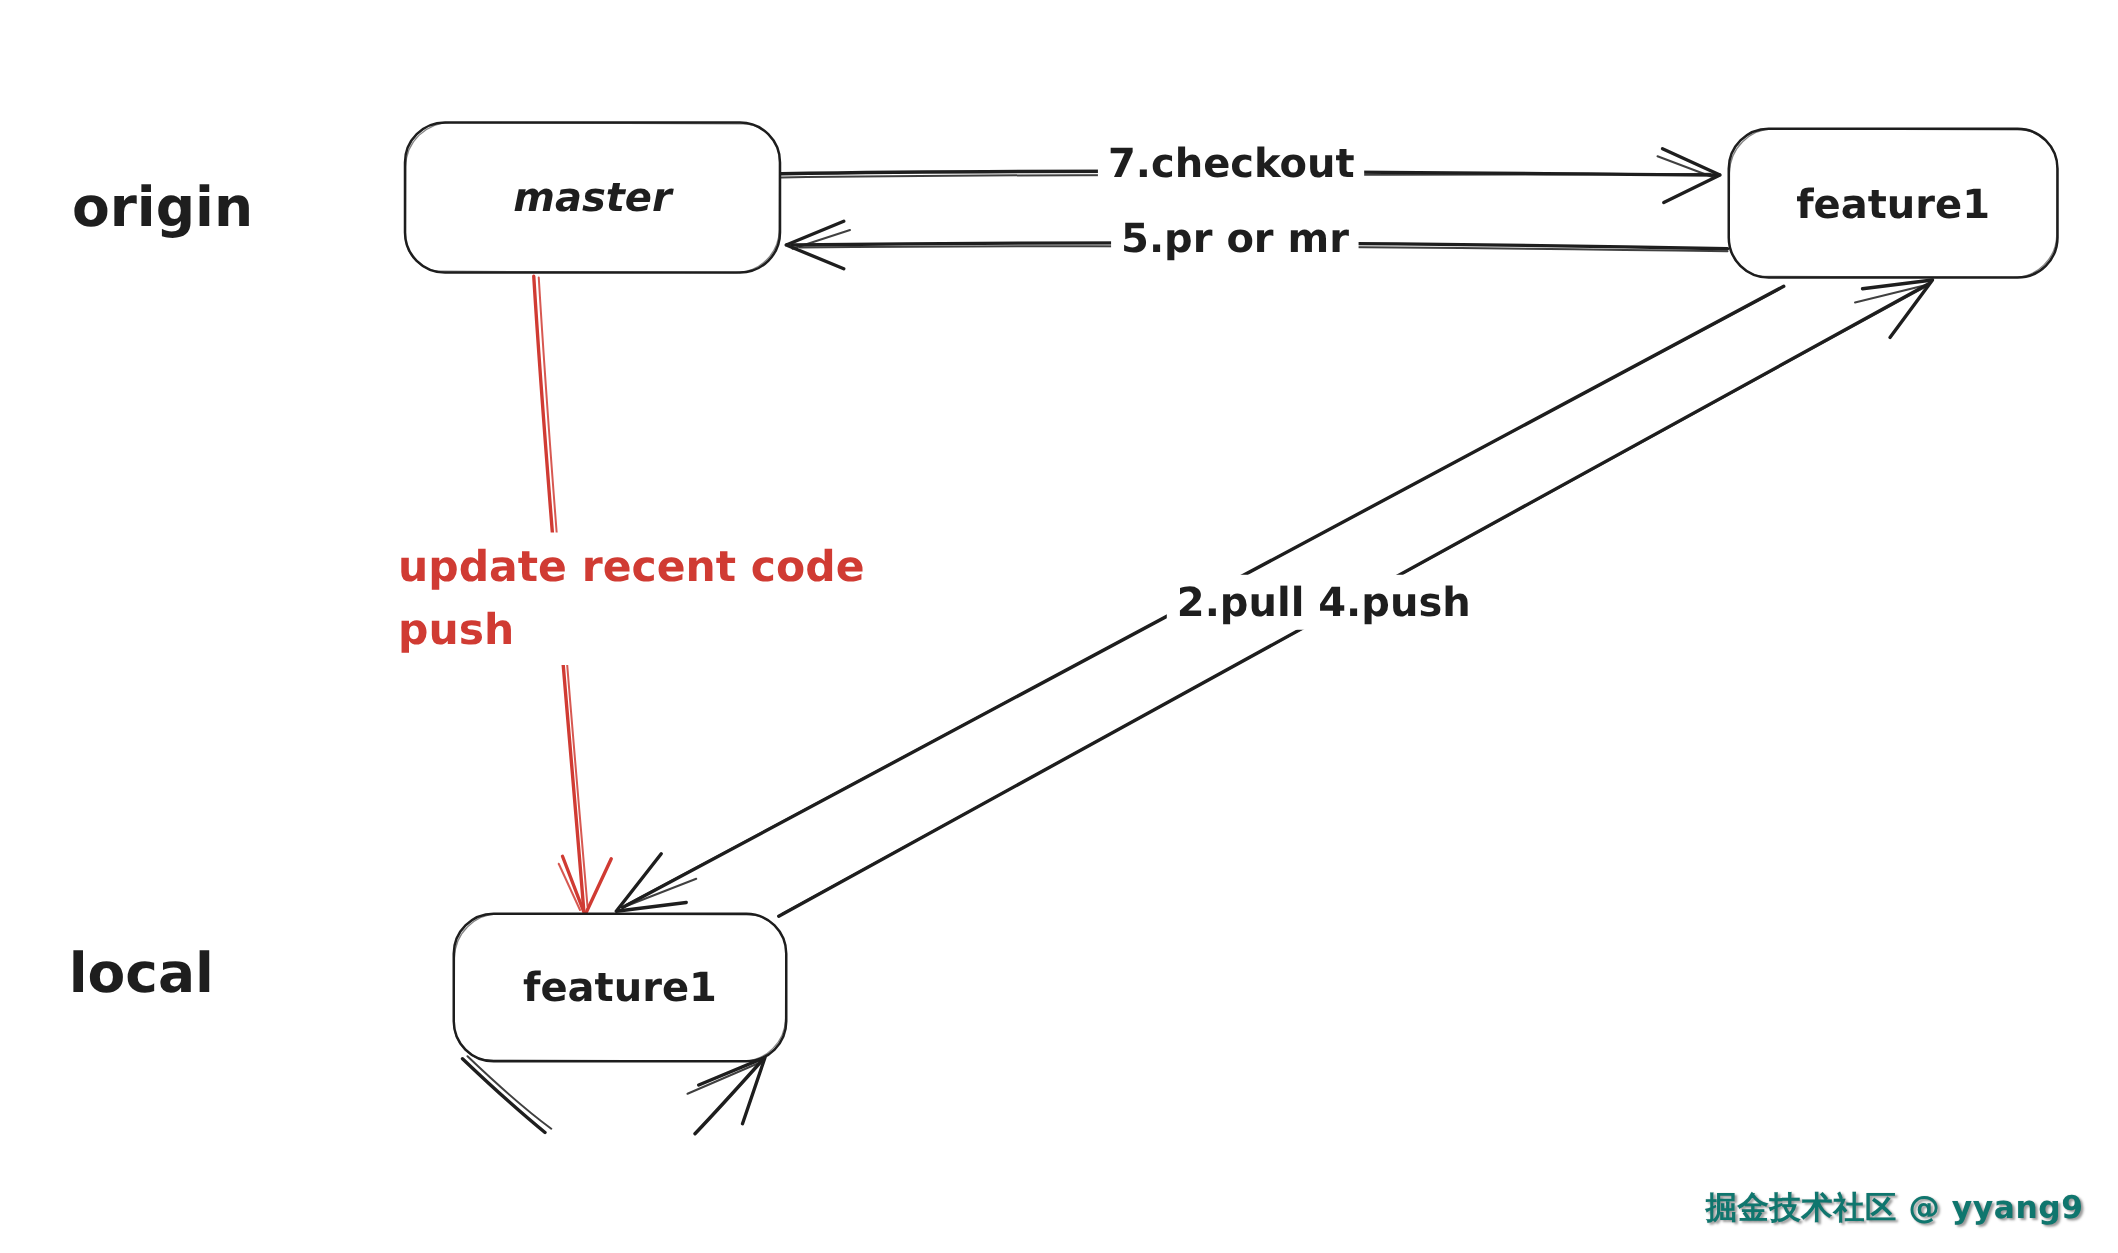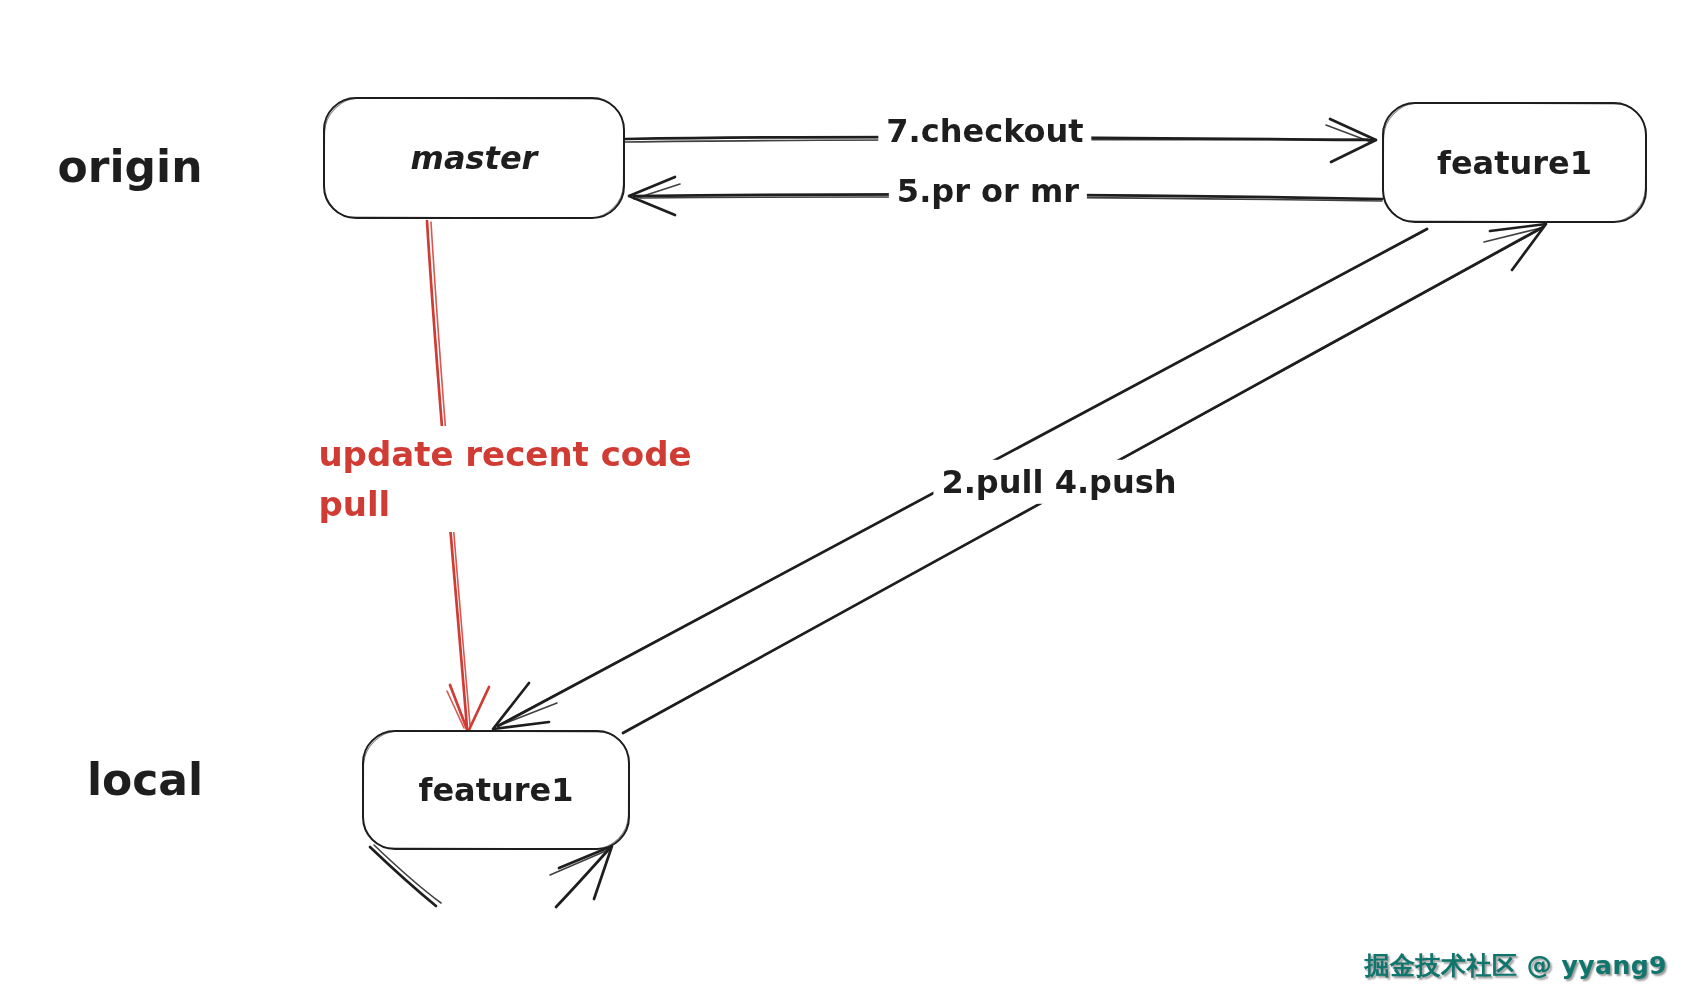--- a/index.html
+++ b/index.html
@@ -42,21 +42,21 @@
   .node-origin-feature1{left:1382px;top:102px;width:265px;height:121px;}
   .node-local-feature1{left:362px;top:730px;width:268px;height:120px;}
 
   .side-label{
     position:absolute;z-index:2;
     transform:translate(-50%,-50%);
     font-weight:700;font-size:44px;color:var(--stroke);
     white-space:nowrap;
   }
   .side-origin{left:130px;top:166px;}
-  .side-local{left:113px;top:779px;margin-left:32px;}
+  .side-local{left:113px;top:779px;}
 
   .edge-label{
     position:absolute;z-index:2;
     transform:translate(-50%,-50%);
     background:var(--bg);
     padding:3px 8px;
     font-weight:700;font-size:32px;color:var(--stroke);
     white-space:nowrap;line-height:1.2;
   }
   .lbl-checkout{left:985px;top:131px;}
@@ -144,18 +144,18 @@
   </div>
   <div class="node node-local-feature1">
     <span>feature1</span>
   </div>
 
   <div class="edge-label lbl-checkout">7.checkout</div>
   <div class="edge-label lbl-pr">5.pr or mr</div>
   <div class="edge-label lbl-pullpush">2.pull 4.push</div>
   <div class="edge-label lbl-update">
     <span class="line">update recent code</span>
-    <span class="line">pull</span>
+    <span class="line">push</span>
   </div>
 
   <div class="watermark">掘金技术社区 @ yyang9</div>
 
 </div>
 
 </body></html>

